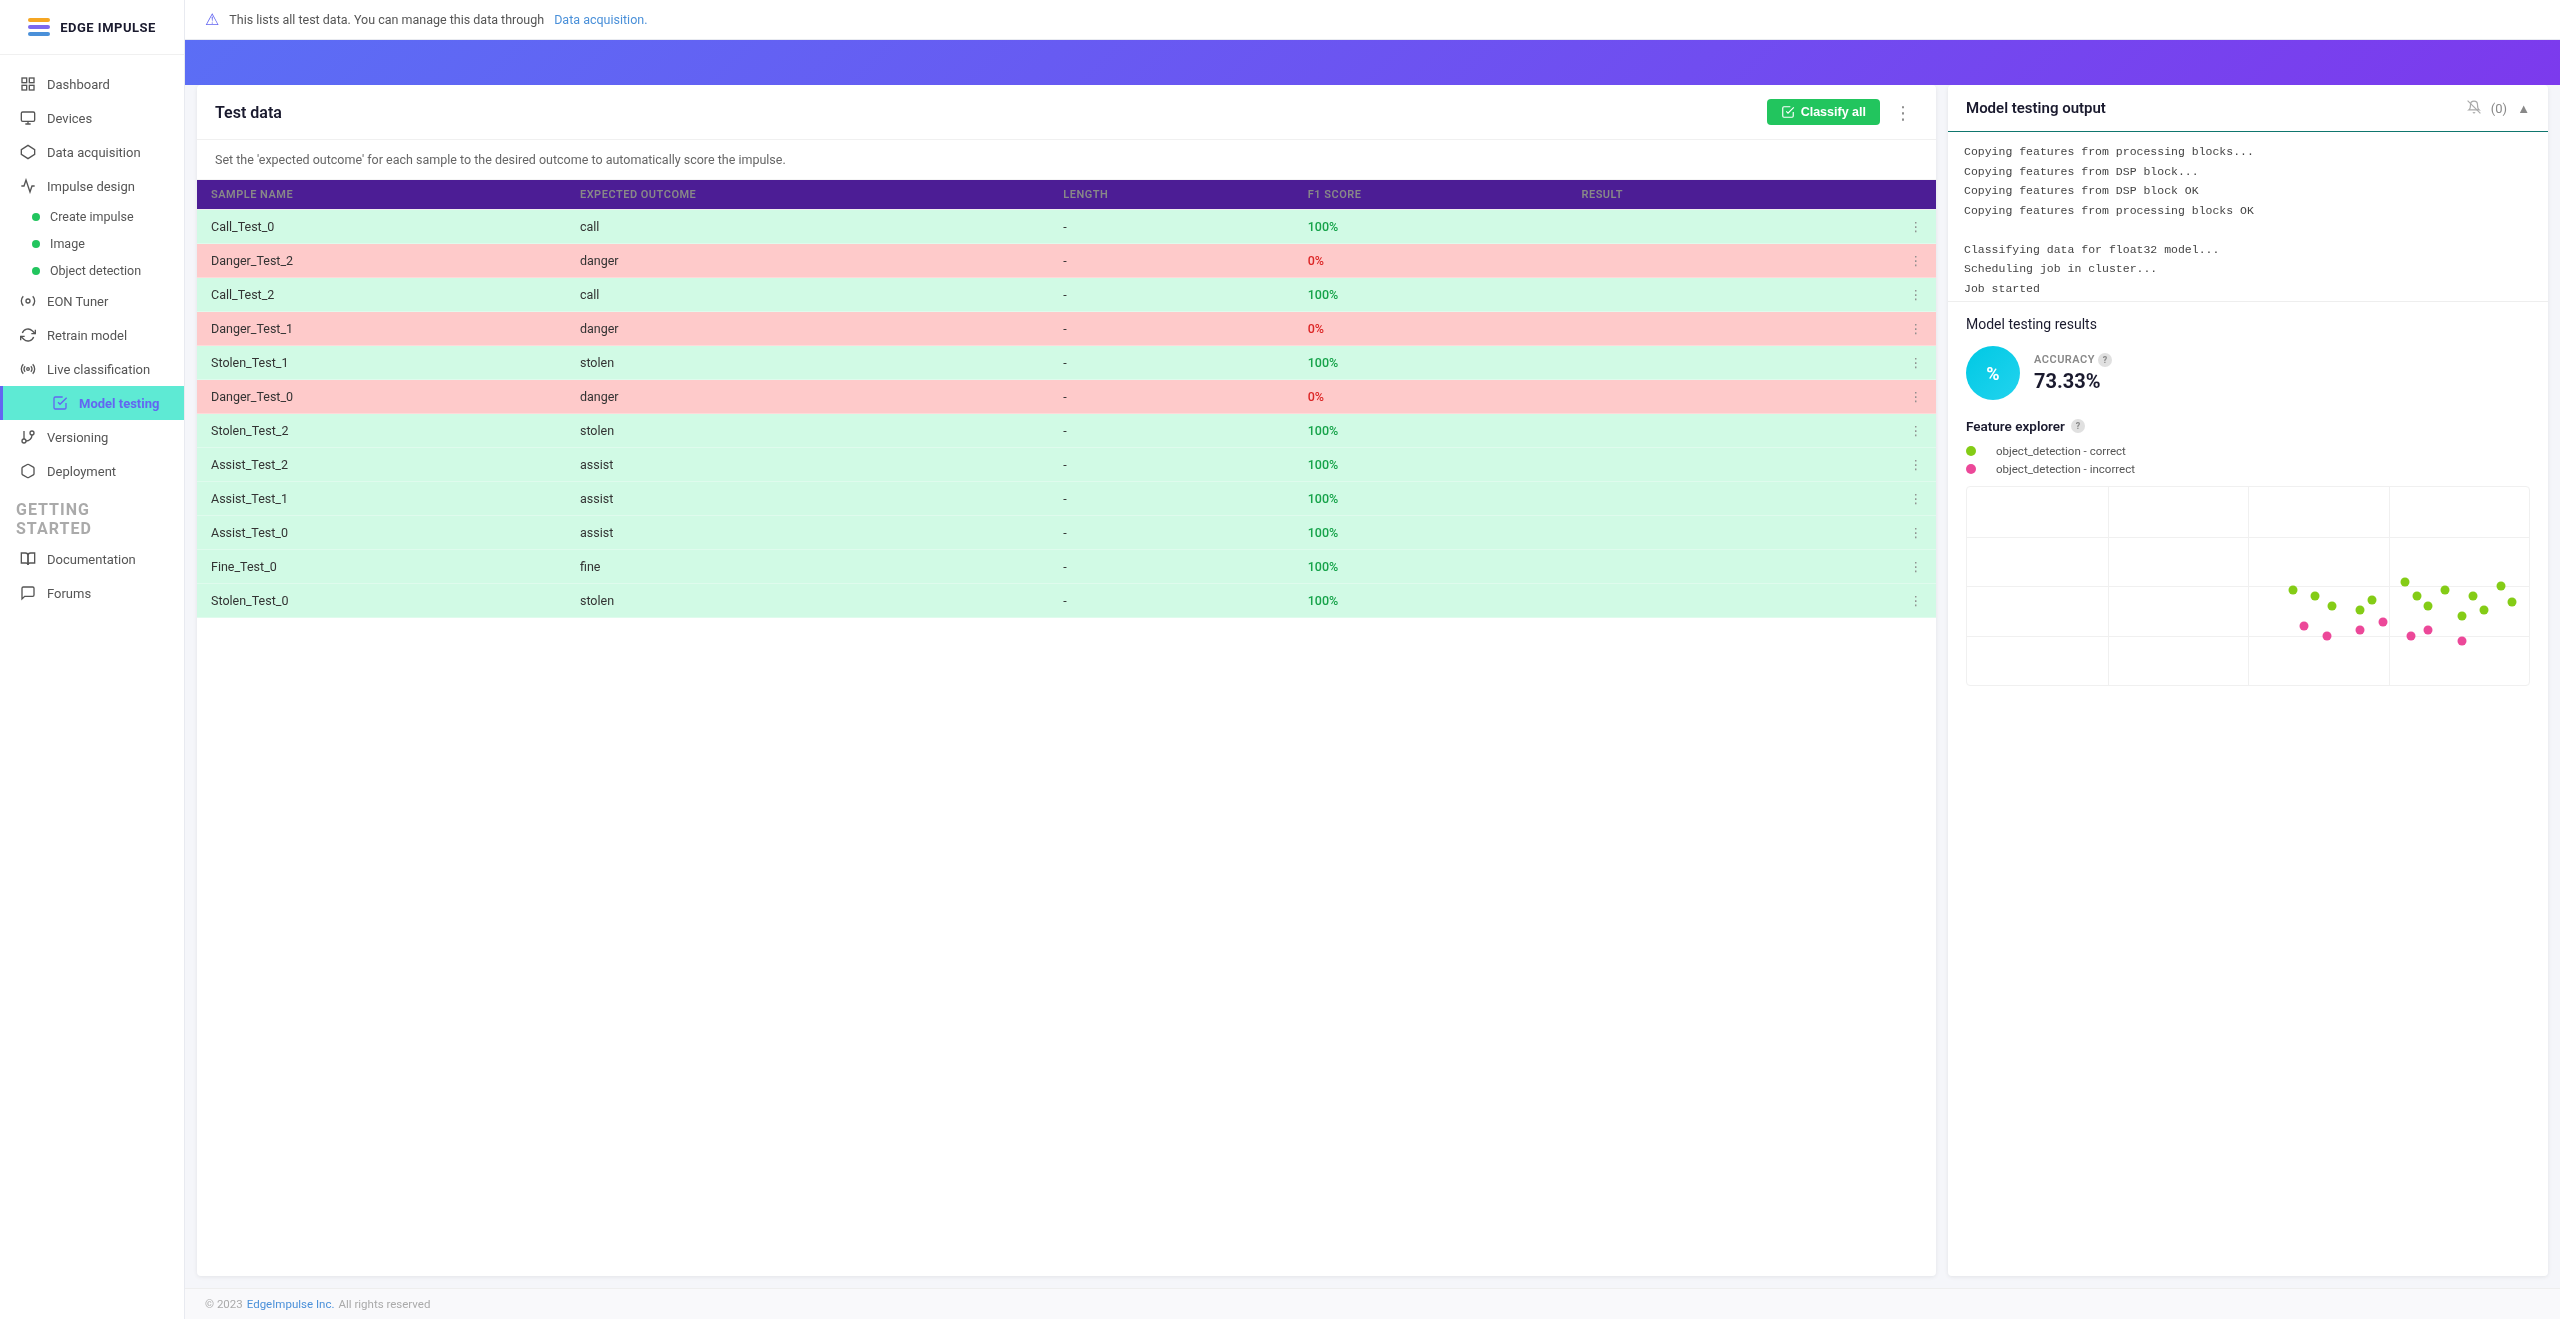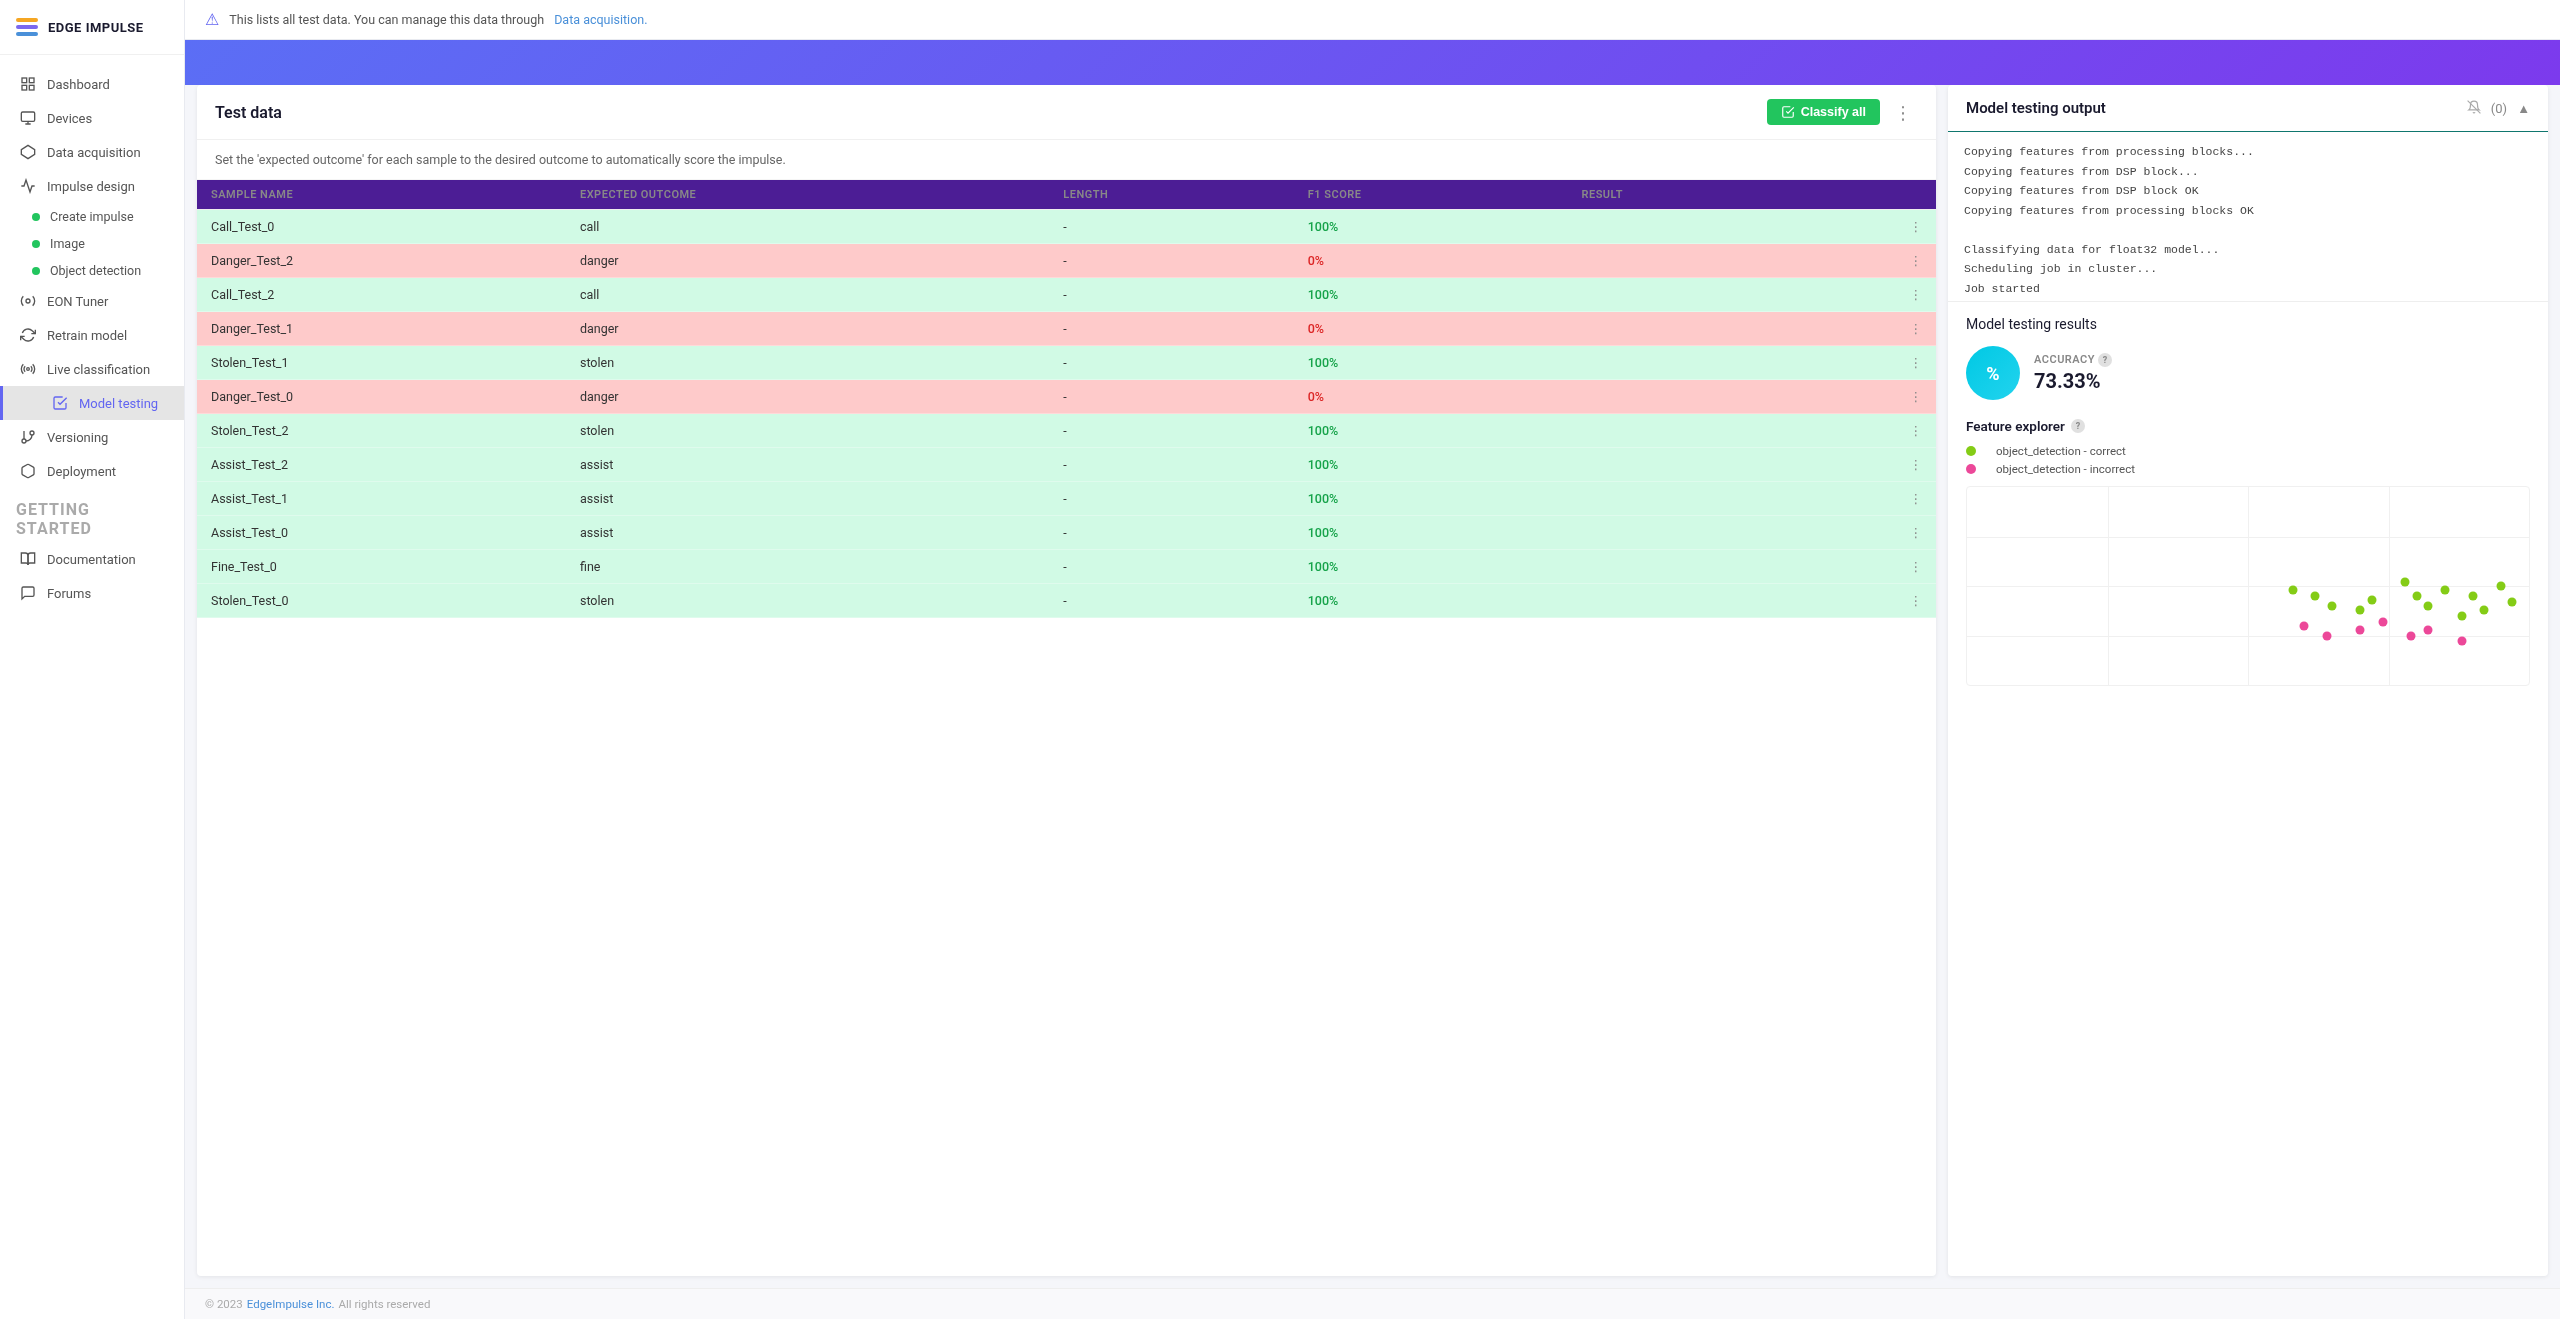--- a/index.html
+++ b/index.html
@@ -15,20 +15,21 @@
       flex-direction: column;
       height: 100vh;
       overflow-y: auto;
     }
     .sidebar-logo {
       padding: 18px 16px;
       display: flex;
       align-items: center;
       gap: 10px;
       border-bottom: 1px solid #f0f0f0;
+      justify-content: center;
     }
     .logo-icon {
       display: flex;
       flex-direction: column;
       gap: 3px;
     }
     .logo-bar { width: 22px; height: 4px; border-radius: 2px; }
     .logo-bar-1 { background: #f5a623; }
     .logo-bar-2 { background: #7b68ee; }
     .logo-bar-3 { background: #4a90d9; }
@@ -39,21 +40,21 @@
       display: flex;
       align-items: center;
       gap: 10px;
       padding: 8px 16px;
       cursor: pointer;
       color: #555;
       font-size: 13px;
       border-left: 3px solid transparent;
       transition: background 0.15s;
     }
-    .nav-item.active { background: #e5e5e5; border-left-color: #6366f1; color: #6366f1; font-weight: 400; padding-left: 48px; }
+    .nav-item.active { background: #5eead4; border-left-color: #6366f1; color: #6366f1; font-weight: 700; padding-left: 48px; }
     .nav-item .nav-icon { width: 18px; height: 18px; display: flex; align-items: center; justify-content: center; flex-shrink: 0; }
     .nav-sub-item {
       display: flex;
       align-items: center;
       gap: 10px;
       padding: 6px 16px 6px 32px;
       cursor: pointer;
       color: #555;
       font-size: 12.5px;
     }

